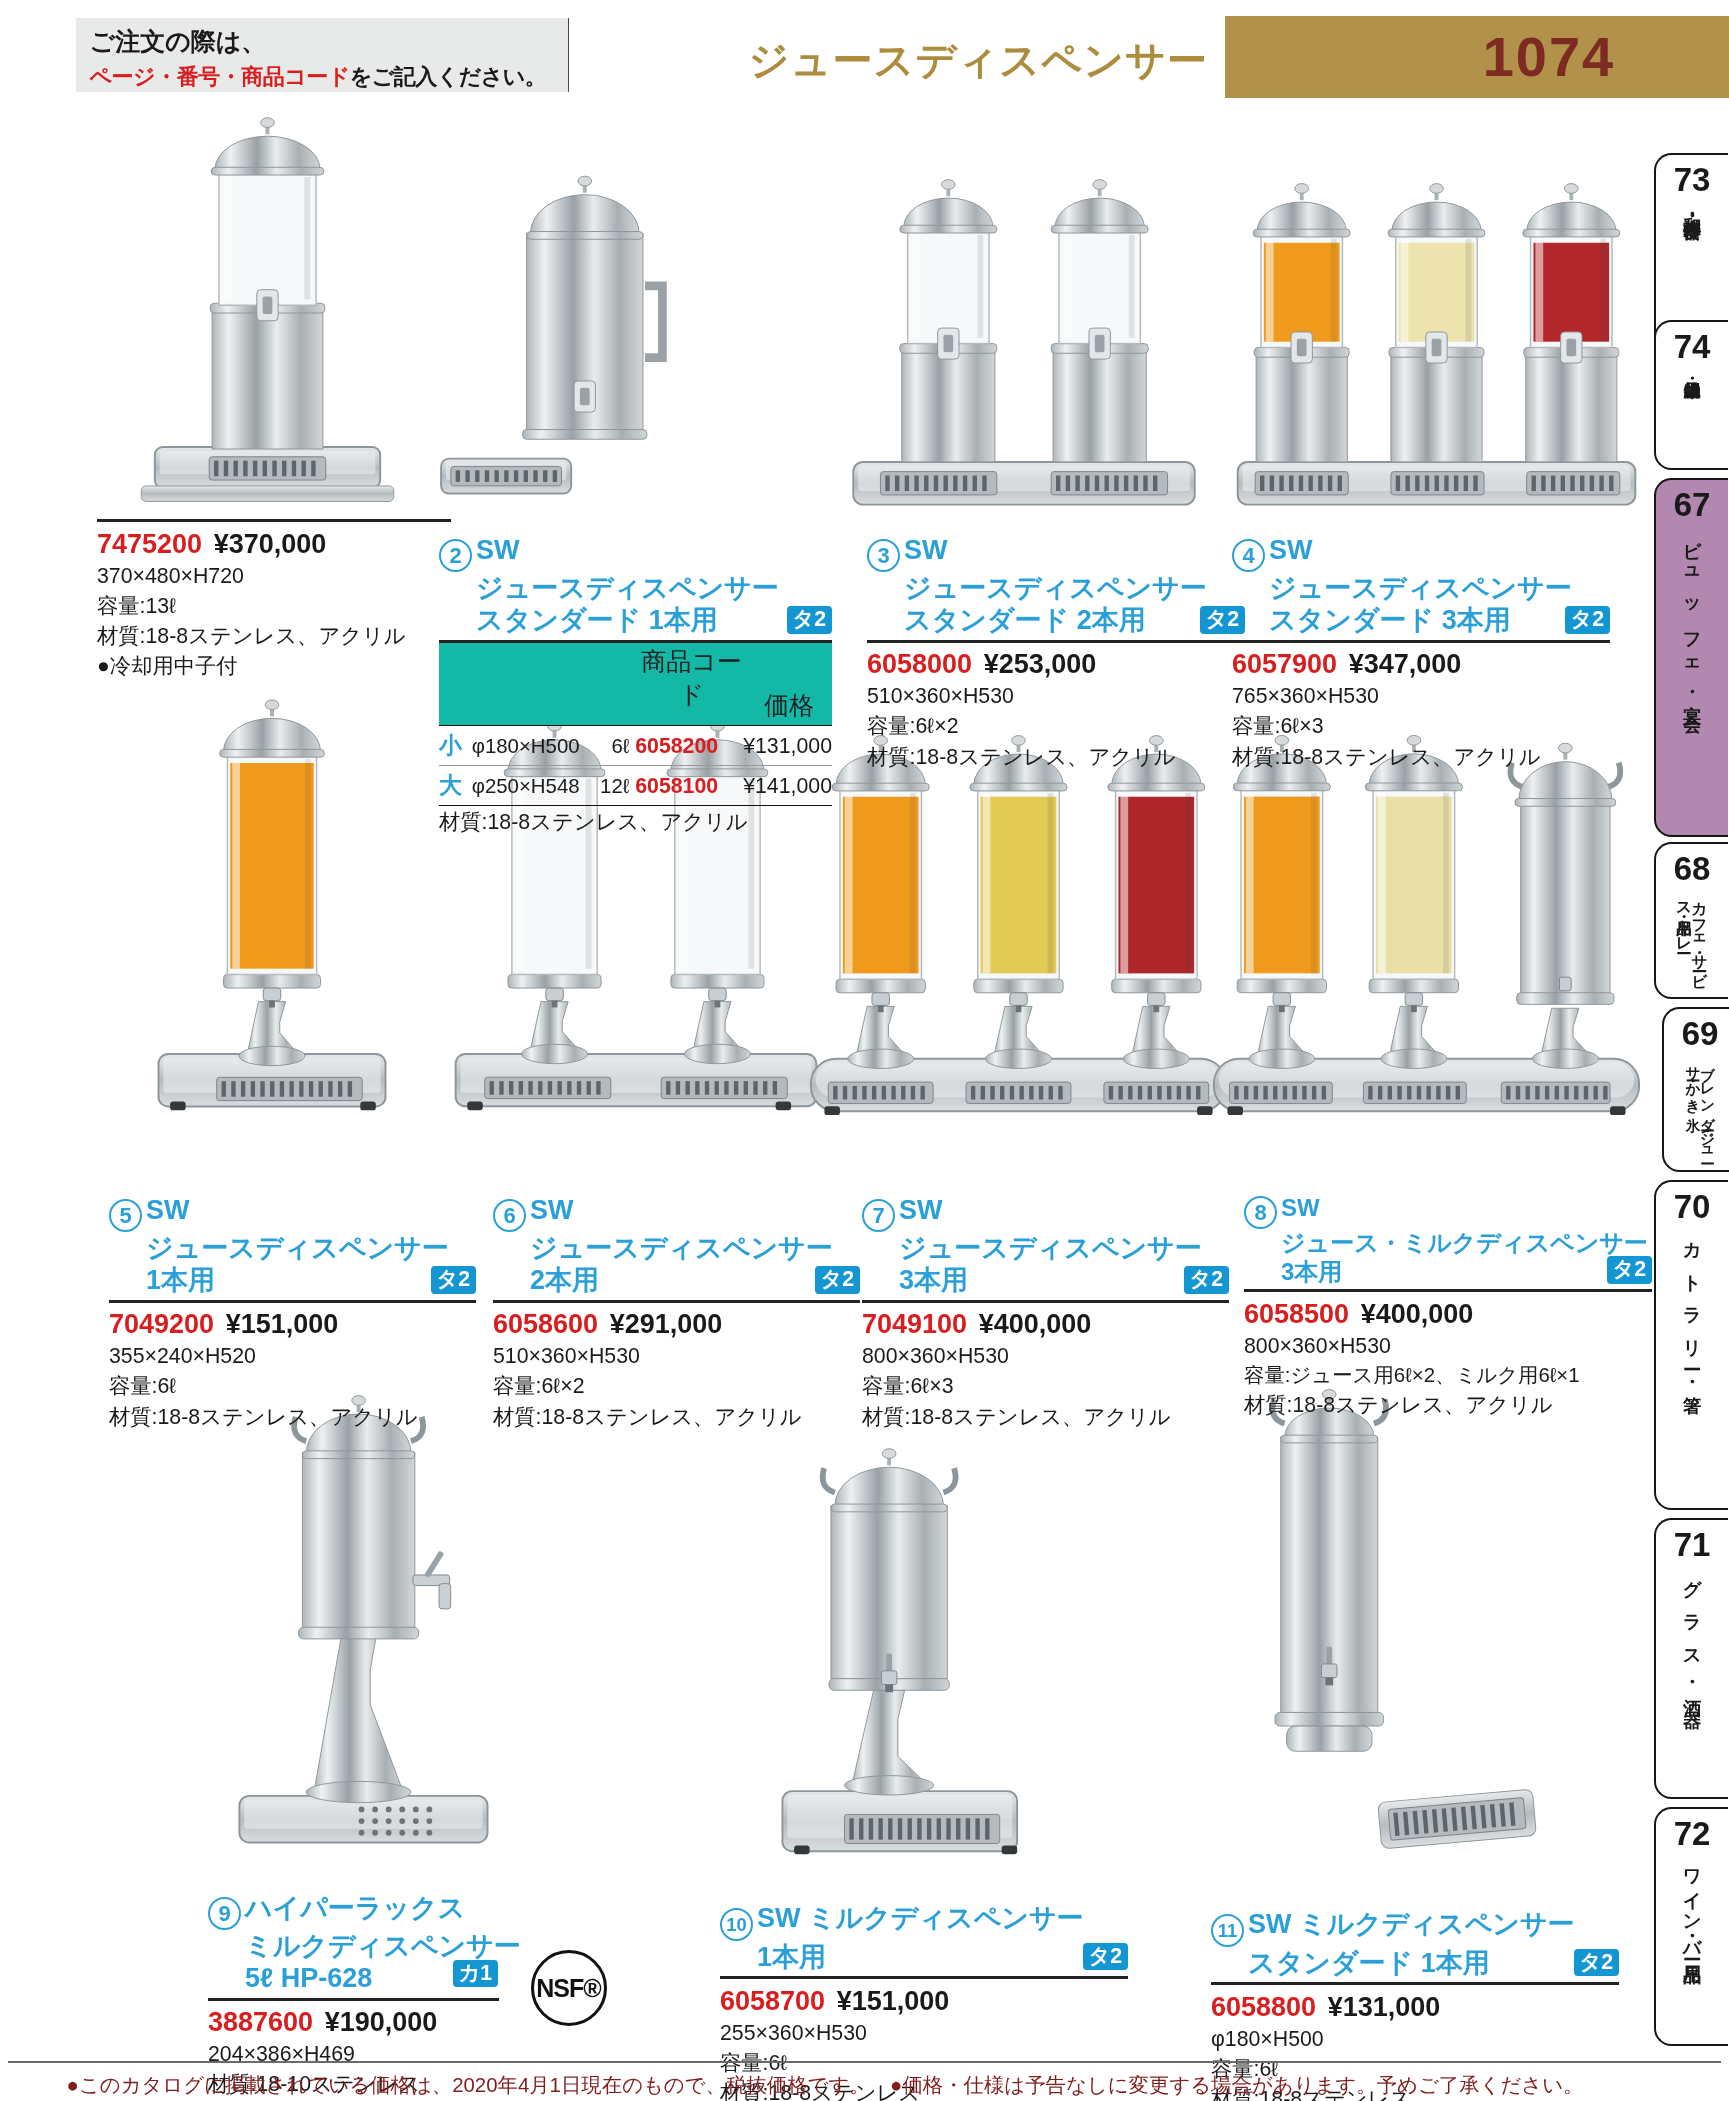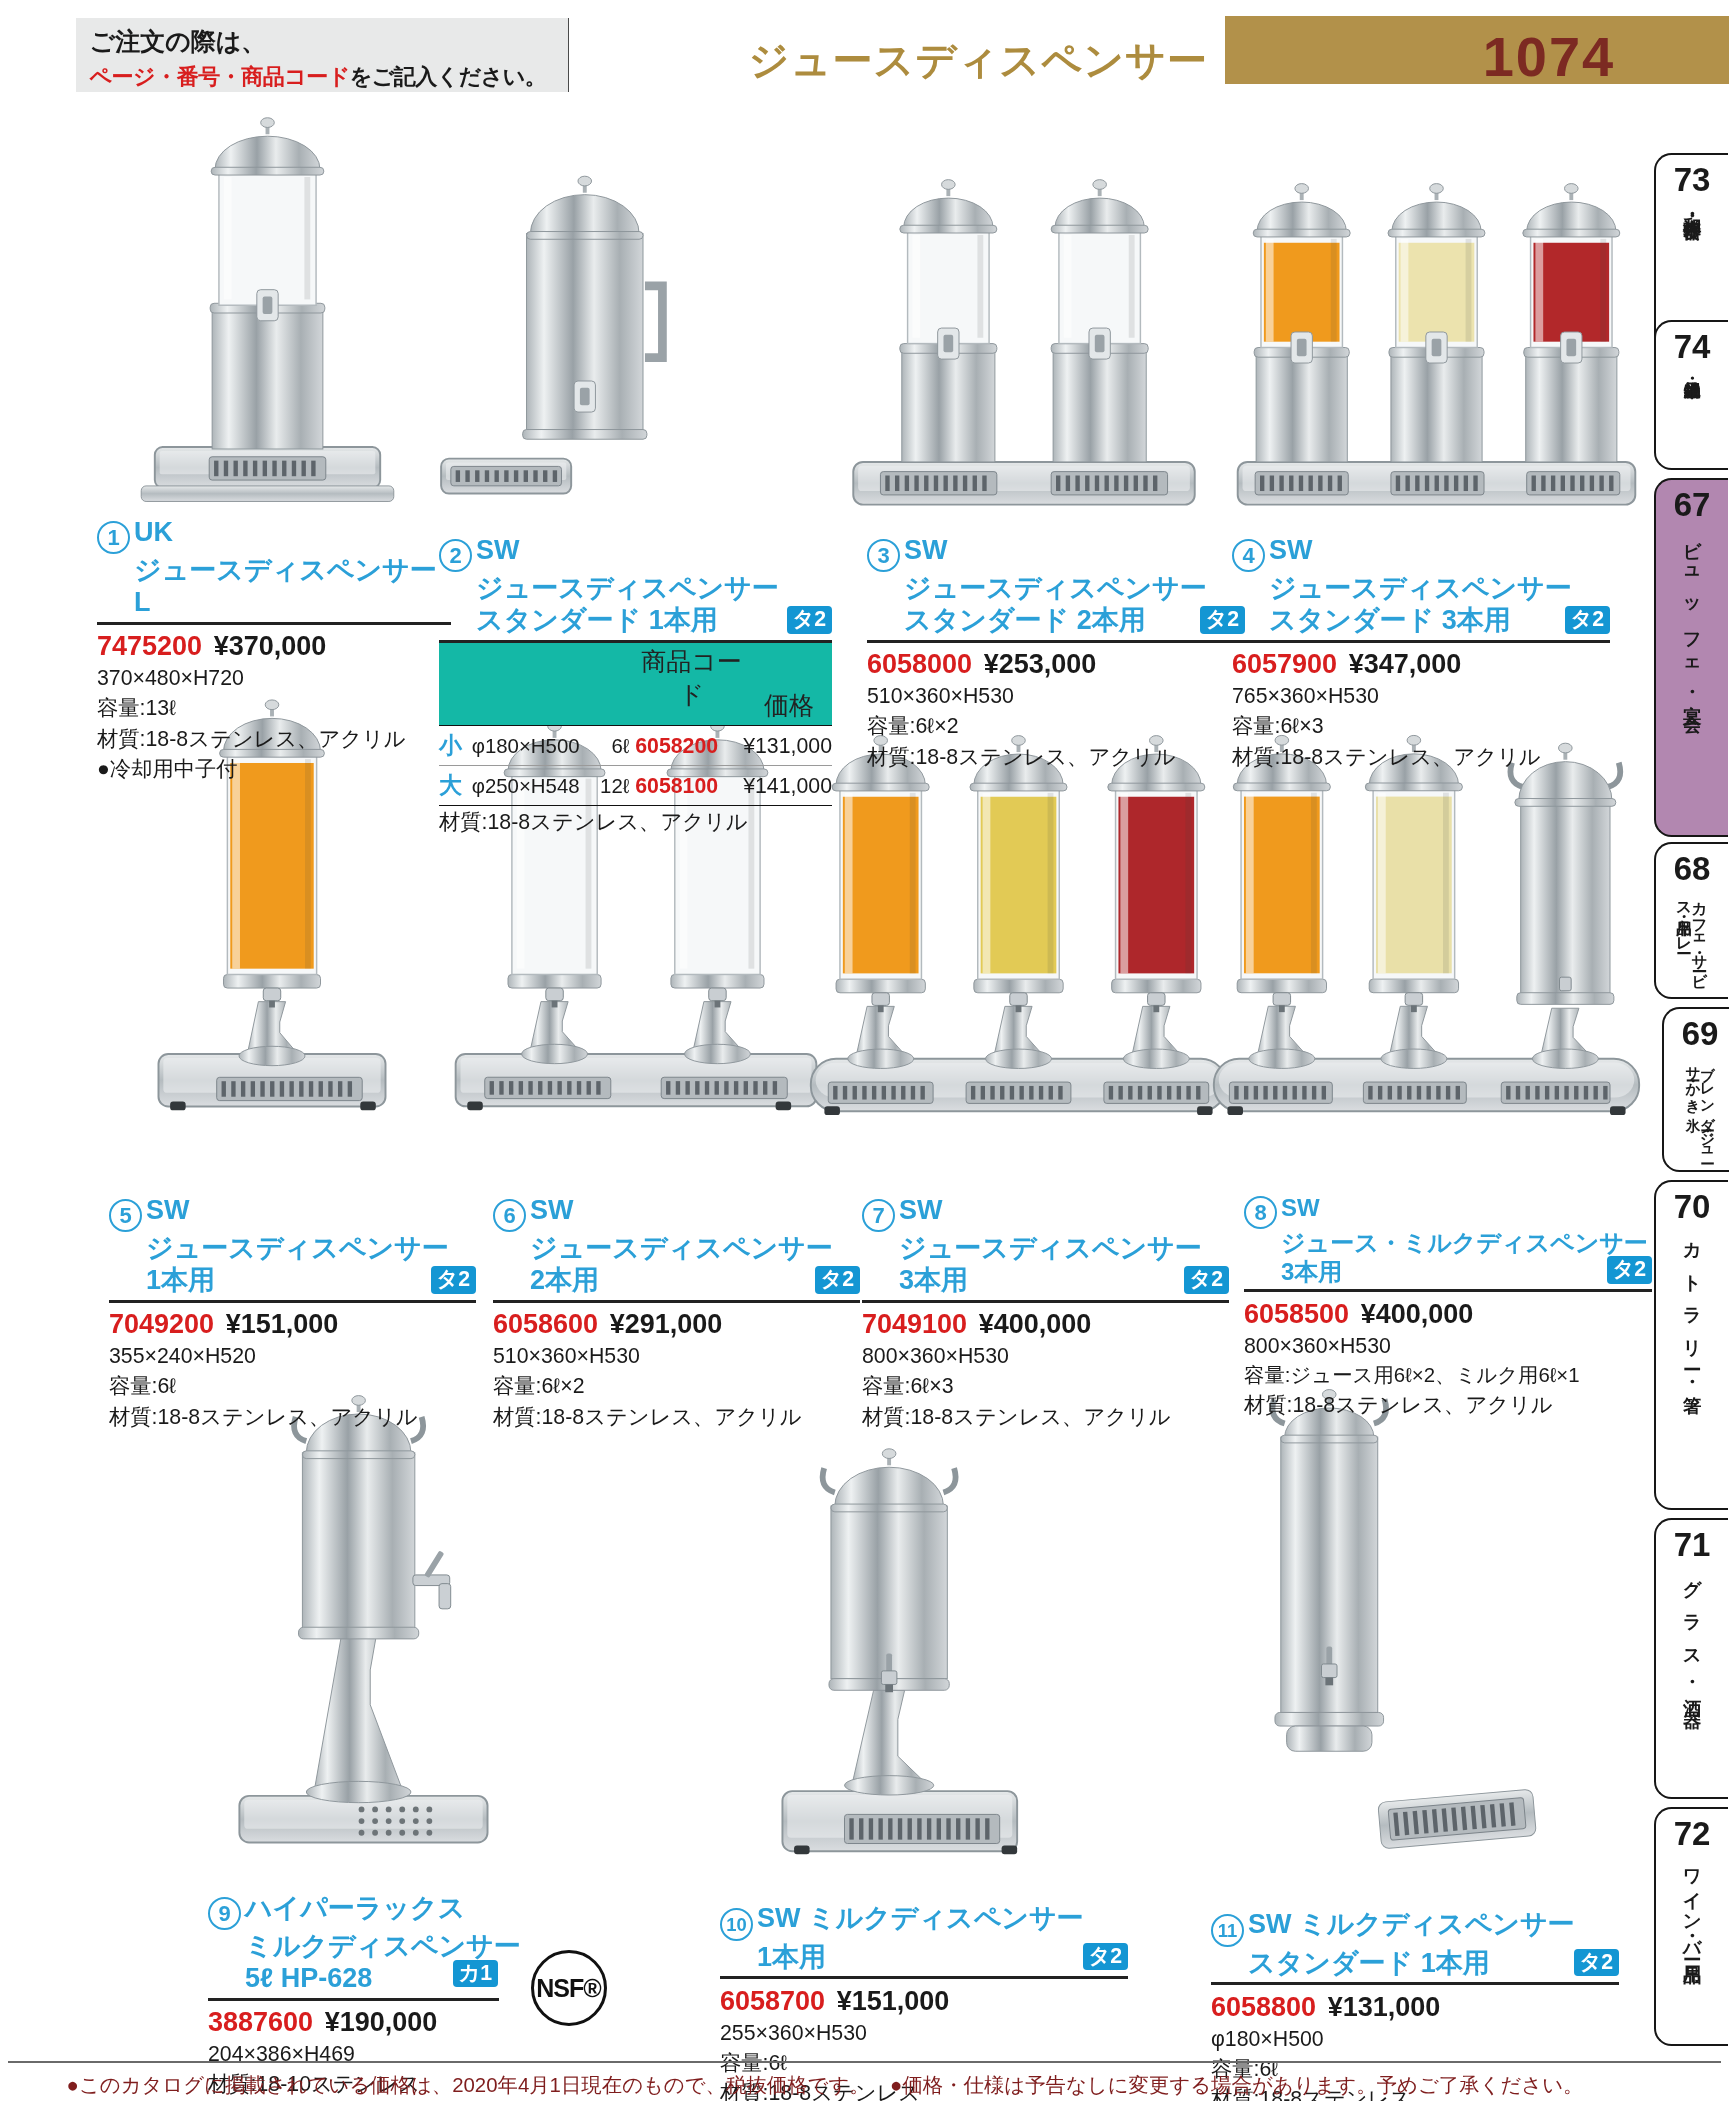--- a/index.html
+++ b/index.html
@@ -15,21 +15,21 @@
     background:#e8e9e9; border-right:1.9px solid #4a4a4a; padding:7.8px 0 0 13.6px;
   }
   .order-note .on1 { font-size:25px; font-weight:bold; }
   .order-note .on2 { font-size:22px; font-weight:bold; margin-top:3.9px; letter-spacing:-0.5px; }
   .order-note .red { color:var(--red,#d81e1e); }
   .category-title {
     position:absolute; left:747px; top:33px; width:461px; text-align:right;
     font-size:40px; font-weight:bold; color:var(--gold-text,#ad8c3e); letter-spacing:1px;
   }
   .pagenum-box {
-    position:absolute; left:1225px; top:15.5px; width:505px; height:68px;
+    position:absolute; left:1225px; top:15.5px; width:505px; height:82px;
     background:var(--gold,#b2914a); color:var(--pagenum,#7c2a22);
     font-size:56px; font-weight:bold; text-align:right; line-height:82px; padding-right:115px;
     letter-spacing:1.9px;
   }
 
   
   .tab {
     position:absolute; left:1654px; width:74px; background:#fff;
     border:2.9px solid #161616; border-right:none; border-radius:17.5px 0 0 17.5px;
     overflow:hidden;
@@ -834,24 +834,20 @@
       <rect x="140" y="94" width="100" height="8" rx="4" fill="url(#p11s)" stroke="#8d969b"></rect>
       <rect x="188" y="54" width="4" height="10" fill="#aab1b5"></rect>
       <ellipse cx="190" cy="52" rx="7" ry="5" fill="#d6dadc" stroke="#8d969b"></ellipse>
       <rect x="187" y="312" width="6" height="20" rx="2" fill="#9aa2a7"></rect>
       <rect x="182" y="330" width="16" height="14" rx="2" fill="#c9ced2" stroke="#80898e"></rect>
       <rect x="186" y="344" width="8" height="8" fill="#6b7378"></rect>
     </svg>
   </div>
 
 <section class="product" style="left:97px;top:516px;width:354px;">
-  <div class="title-wrap">
-    <div class="tline"><span class="cnum">1</span><span>UK</span></div>
-    <div class="tline ind">ジュースディスペンサー L</div>
-  </div>
   <div class="rule"></div>
   <div class="codeline"><span class="code">7475200</span><span class="price">¥370,000</span></div>
   <div class="spec">370×480×H720</div>
   <div class="spec">容量:13ℓ</div>
   <div class="spec">材質:18-8ステンレス、アクリル</div>
   <div class="spec">●冷却用中子付</div>
 </section>
 
 <section class="product" style="left:439px;top:534px;width:393px;">
   <div class="title-wrap">

